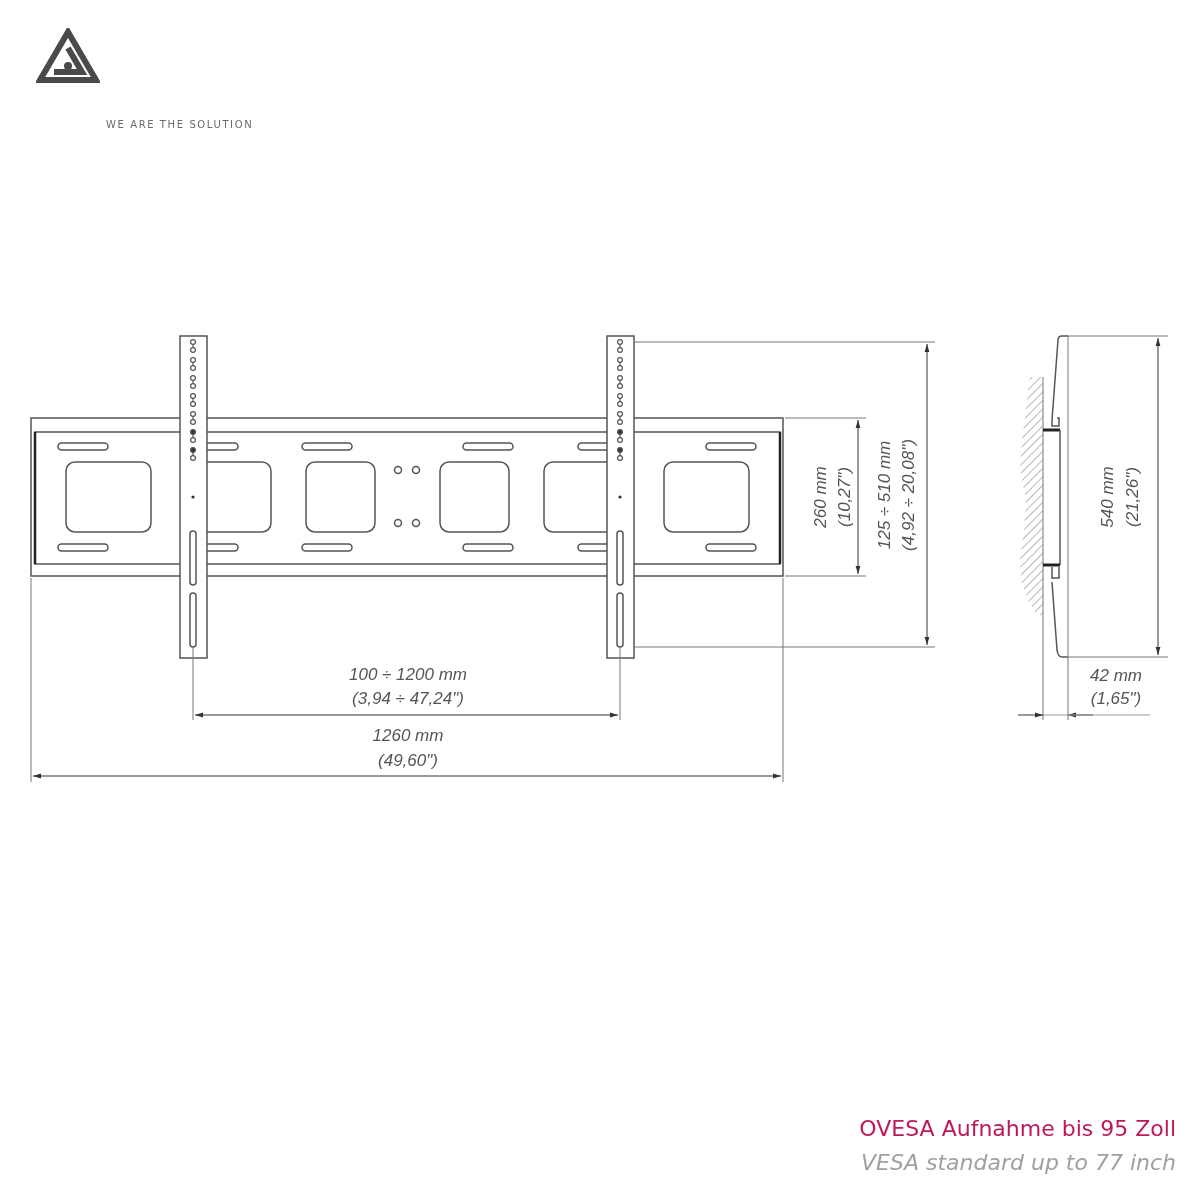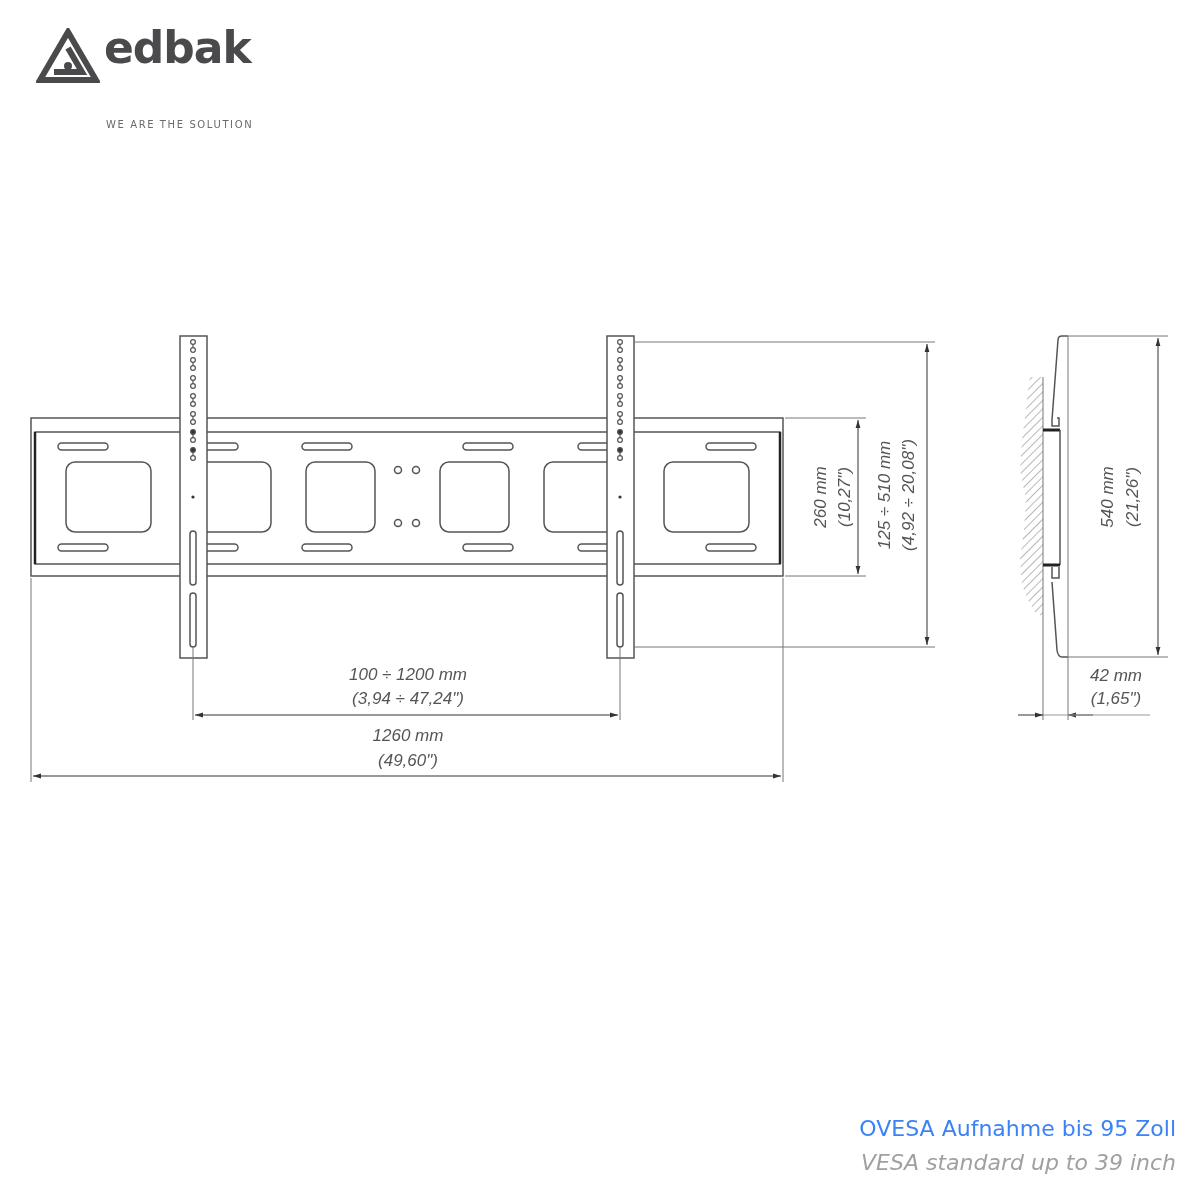--- a/index.html
+++ b/index.html
@@ -7,35 +7,34 @@
          font-family: "Liberation Sans", sans-serif; }
   .logo { position: absolute; left: 36px; top: 28px; width: 220px; height: 60px; }
   .logo-word { position: absolute; left: 68px; top: -6px; font-family: "DejaVu Sans", sans-serif;
                font-size: 44px; font-weight: bold; color: #4a4a4c; letter-spacing: -1px; }
   .logo-tag { position: absolute; left: 70px; top: 44px; font-family: "DejaVu Sans", sans-serif;
               font-size: 10px; color: #6a6a6c; letter-spacing: 1.6px; white-space: nowrap; margin-top: 47px; }
   .drawing { position: absolute; left: 0; top: 0; width: 1200px; height: 1200px; }
   .dim { font-family: "Liberation Sans", sans-serif; font-style: italic; font-size: 17px; fill: #555; }
   .caption { position: absolute; right: 24px; text-align: right; white-space: nowrap;
              font-family: "DejaVu Sans", sans-serif; }
-  .caption-1 { top: 1116px; font-size: 22px; color: #3b82f6; }
+  .caption-1 { top: 1116px; font-size: 22px; color: #be185d; }
   .caption-2 { top: 1150px; font-size: 22px; color: #a0a0a0; font-style: italic; }
 </style>
 </head>
 <body>
 
 <div class="logo">
   <svg width="64" height="56" viewBox="0 0 64 56" style="position:absolute;left:0;top:0">
     <g fill="none" stroke="#4a4a4c" stroke-width="6" stroke-linejoin="miter">
       <path d="M32 4 L60 52 L4 52 Z"></path>
       <path d="M32 20 L46 44 L18 44"></path>
     </g>
     <circle cx="32" cy="38" r="4" fill="#4a4a4c"></circle>
   </svg>
-  <span class="logo-word">edbak</span>
   <span class="logo-tag">WE ARE THE SOLUTION</span>
 </div>
 
 <svg class="drawing" viewBox="0 0 1200 1200" xmlns="http://www.w3.org/2000/svg">
   <defs>
     <marker id="arr" viewBox="0 0 10 10" refX="10" refY="5" markerWidth="10" markerHeight="8" orient="auto-start-reverse">
       <path d="M0,2 L10,5 L0,8 Z" fill="#333"></path>
     </marker>
     <pattern id="hatch" width="6" height="6" patternUnits="userSpaceOnUse" patternTransform="rotate(45)">
       <line x1="0" y1="0" x2="0" y2="6" stroke="#999" stroke-width="1.4"></line>
@@ -187,13 +186,13 @@
     <line x1="1068" y1="715" x2="1150" y2="715" stroke="#999"></line>
   </g>
 
   <text class="dim" transform="translate(1113,497) rotate(-90)" text-anchor="middle">540 mm</text>
   <text class="dim" transform="translate(1138,497) rotate(-90)" text-anchor="middle">(21,26")</text>
   <text class="dim" x="1116" y="681" text-anchor="middle">42 mm</text>
   <text class="dim" x="1116" y="704" text-anchor="middle">(1,65")</text>
 </svg>
 
 <div class="caption caption-1">OVESA Aufnahme bis 95 Zoll</div>
-<div class="caption caption-2">VESA standard up to 39 inch</div>
+<div class="caption caption-2">VESA standard up to 77 inch</div>
 
 </body></html>

